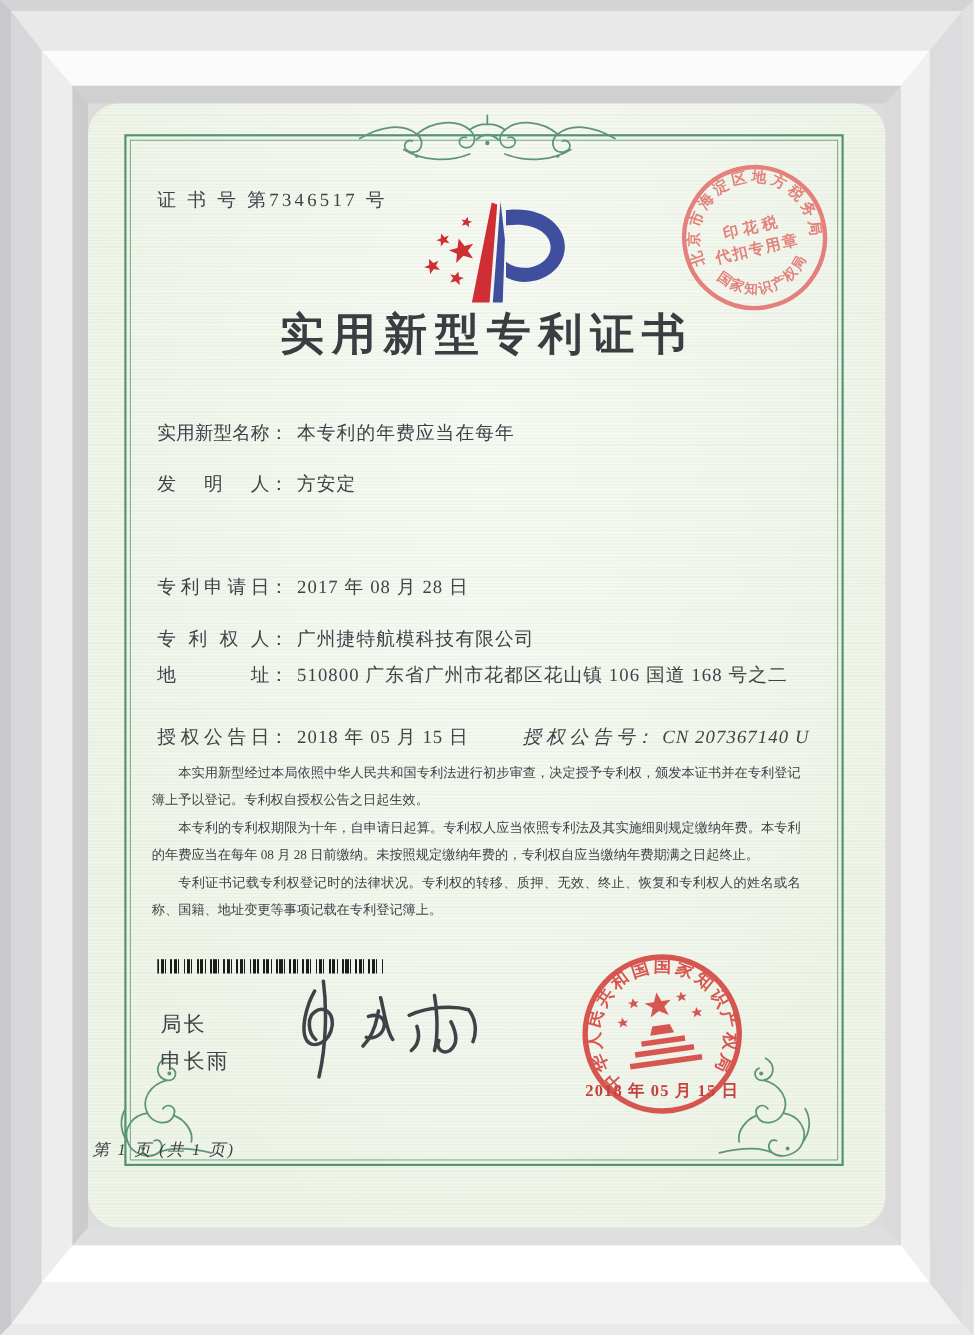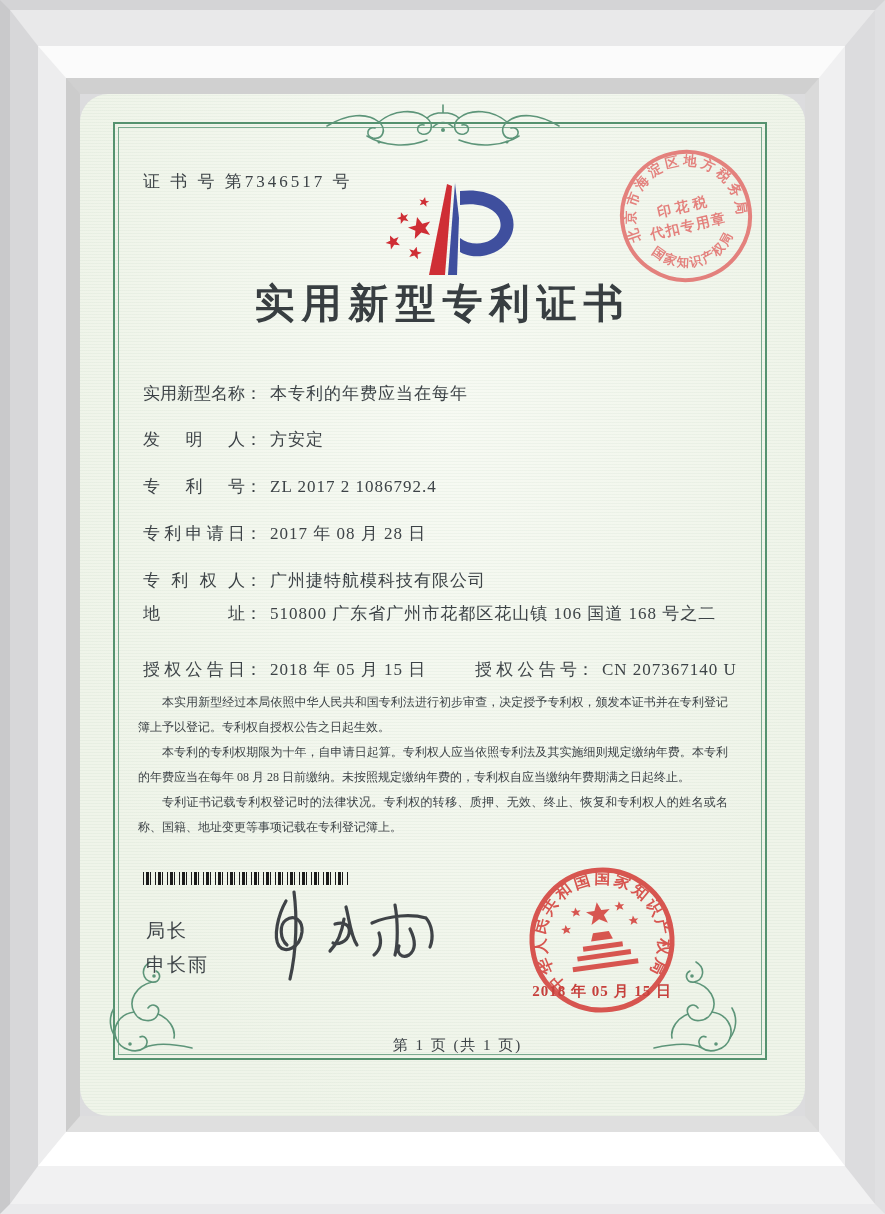--- a/index.html
+++ b/index.html
@@ -21,34 +21,34 @@
   .fbr{position:absolute;left:570px;top:864px;width:100px;height:100px;transform:scaleX(-1);}
   .cert-no{position:absolute;left:63px;top:76px;font-size:17px;letter-spacing:3px;}
   .logo{position:absolute;left:50%;margin-left:-80px;top:84px;width:160px;height:102px;}
   .title{position:absolute;left:0;top:182px;width:100%;text-align:center;
          font-size:40px;font-weight:600;letter-spacing:7px;color:#383e41;}
   .frow{position:absolute;left:63px;font-size:17px;white-space:nowrap;}
   .flabel{display:inline-block;width:102px;text-align:justify;text-align-last:justify;vertical-align:bottom;}
   .fcolon{margin-right:8px;}
   .fvalue{letter-spacing:1px;}
   .r1{top:288px;} .r2{top:334px;} .r3{top:381px;} .r4{top:428px;} .r5{top:475px;} .r6{top:508px;}
-  .grant{top:564px;} .grant2{position:absolute;left:332px;top:0;white-space:nowrap;}
+  .grant{top:564px;} .grant2{position:absolute;left:332px;top:0;white-space:nowrap;font-style:italic;}
   .paras{position:absolute;left:58px;top:596px;width:590px;font-size:12px;line-height:25px;text-align:justify;}
   .paras p{margin:0;text-indent:2em;}
   .barcode{position:absolute;left:63px;top:778px;width:206px;height:13px;
     background:repeating-linear-gradient(90deg,#1b1b1b 0px,#1b1b1b 1.5px,transparent 1.5px,transparent 3px,
       #1b1b1b 3px,#1b1b1b 6px,transparent 6px,transparent 7px,#1b1b1b 7px,#1b1b1b 8px,transparent 8px,transparent 12px);}
   .signer-title{position:absolute;left:66px;top:824px;font-size:19px;letter-spacing:2px;}
   .signer-name{position:absolute;left:66px;top:858px;font-size:19px;letter-spacing:2px;}
   .signature{position:absolute;left:172px;top:793px;width:215px;height:97px;}
   .seal{position:absolute;left:437px;top:761px;width:170px;height:170px;opacity:0.93;}
   .seal-date{position:absolute;left:430px;top:888px;width:184px;text-align:center;
              font-size:15px;font-weight:bold;color:#c6403c;letter-spacing:1px;}
   .tax-stamp{position:absolute;left:528px;top:44px;width:156px;height:156px;opacity:0.88;}
-  .footer{position:absolute;left:15px;top:942px;width:100%;text-align:center;font-size:15px;letter-spacing:2px;}
+  .footer{position:absolute;left:4px;top:942px;width:100%;text-align:left;font-size:15px;letter-spacing:2px;font-style:italic;}
 </style>
 </head>
 <body>
 
 <div class="scene">
  <div class="b1">
   <div class="b2">
    <div class="b3">
     <div class="mat">
      <div class="paper">
@@ -115,23 +115,20 @@
         </g>
       </svg>
 
       <div class="title">实用新型专利证书</div>
 
       <div class="frow r1">
         <span class="flabel">实用新型名称</span><span class="fcolon">：</span><span class="fvalue">本专利的年费应当在每年</span>
       </div>
       <div class="frow r2">
         <span class="flabel">发明人</span><span class="fcolon">：</span><span class="fvalue">方安定</span>
-      </div>
-      <div class="frow r3">
-        <span class="flabel">专利号</span><span class="fcolon">：</span><span class="fvalue">ZL 2017 2 1086792.4</span>
       </div>
       <div class="frow r4">
         <span class="flabel">专利申请日</span><span class="fcolon">：</span><span class="fvalue">2017 年 08 月 28 日</span>
       </div>
       <div class="frow r5">
         <span class="flabel">专利权人</span><span class="fcolon">：</span><span class="fvalue">广州捷特航模科技有限公司</span>
       </div>
       <div class="frow r6">
         <span class="flabel">地址</span><span class="fcolon">：</span><span class="fvalue">510800 广东省广州市花都区花山镇 106 国道 168 号之二</span>
       </div>

